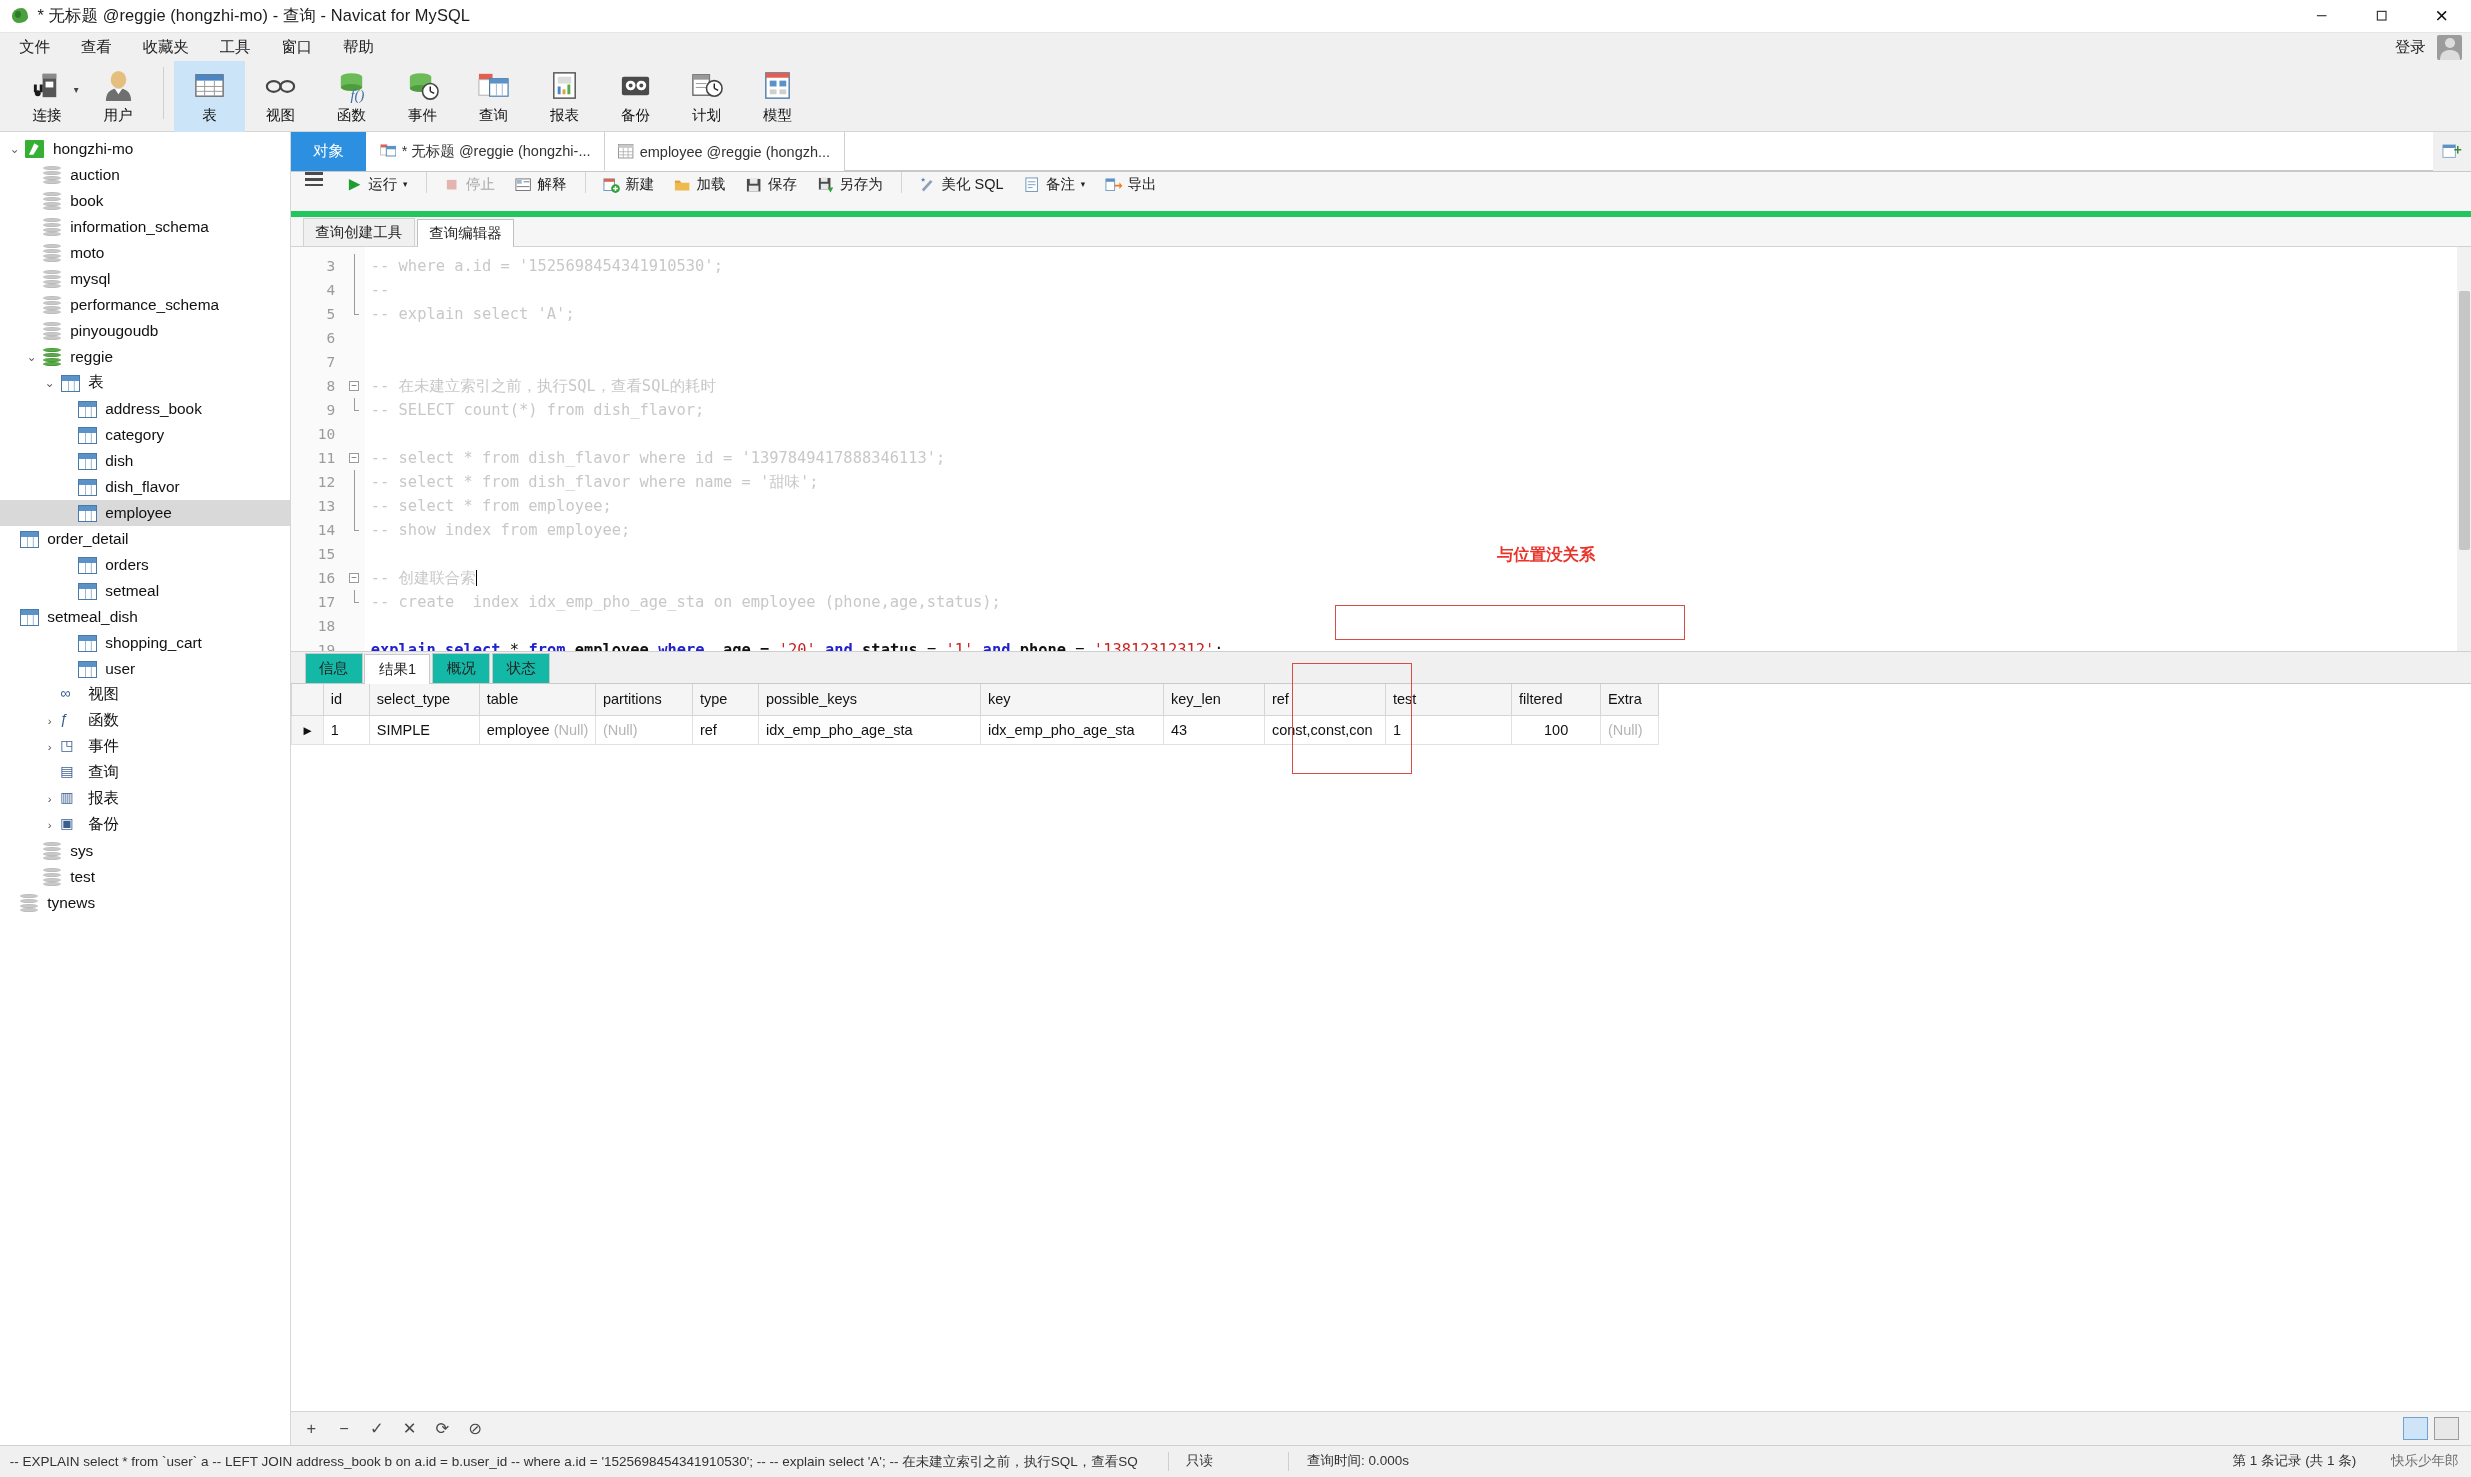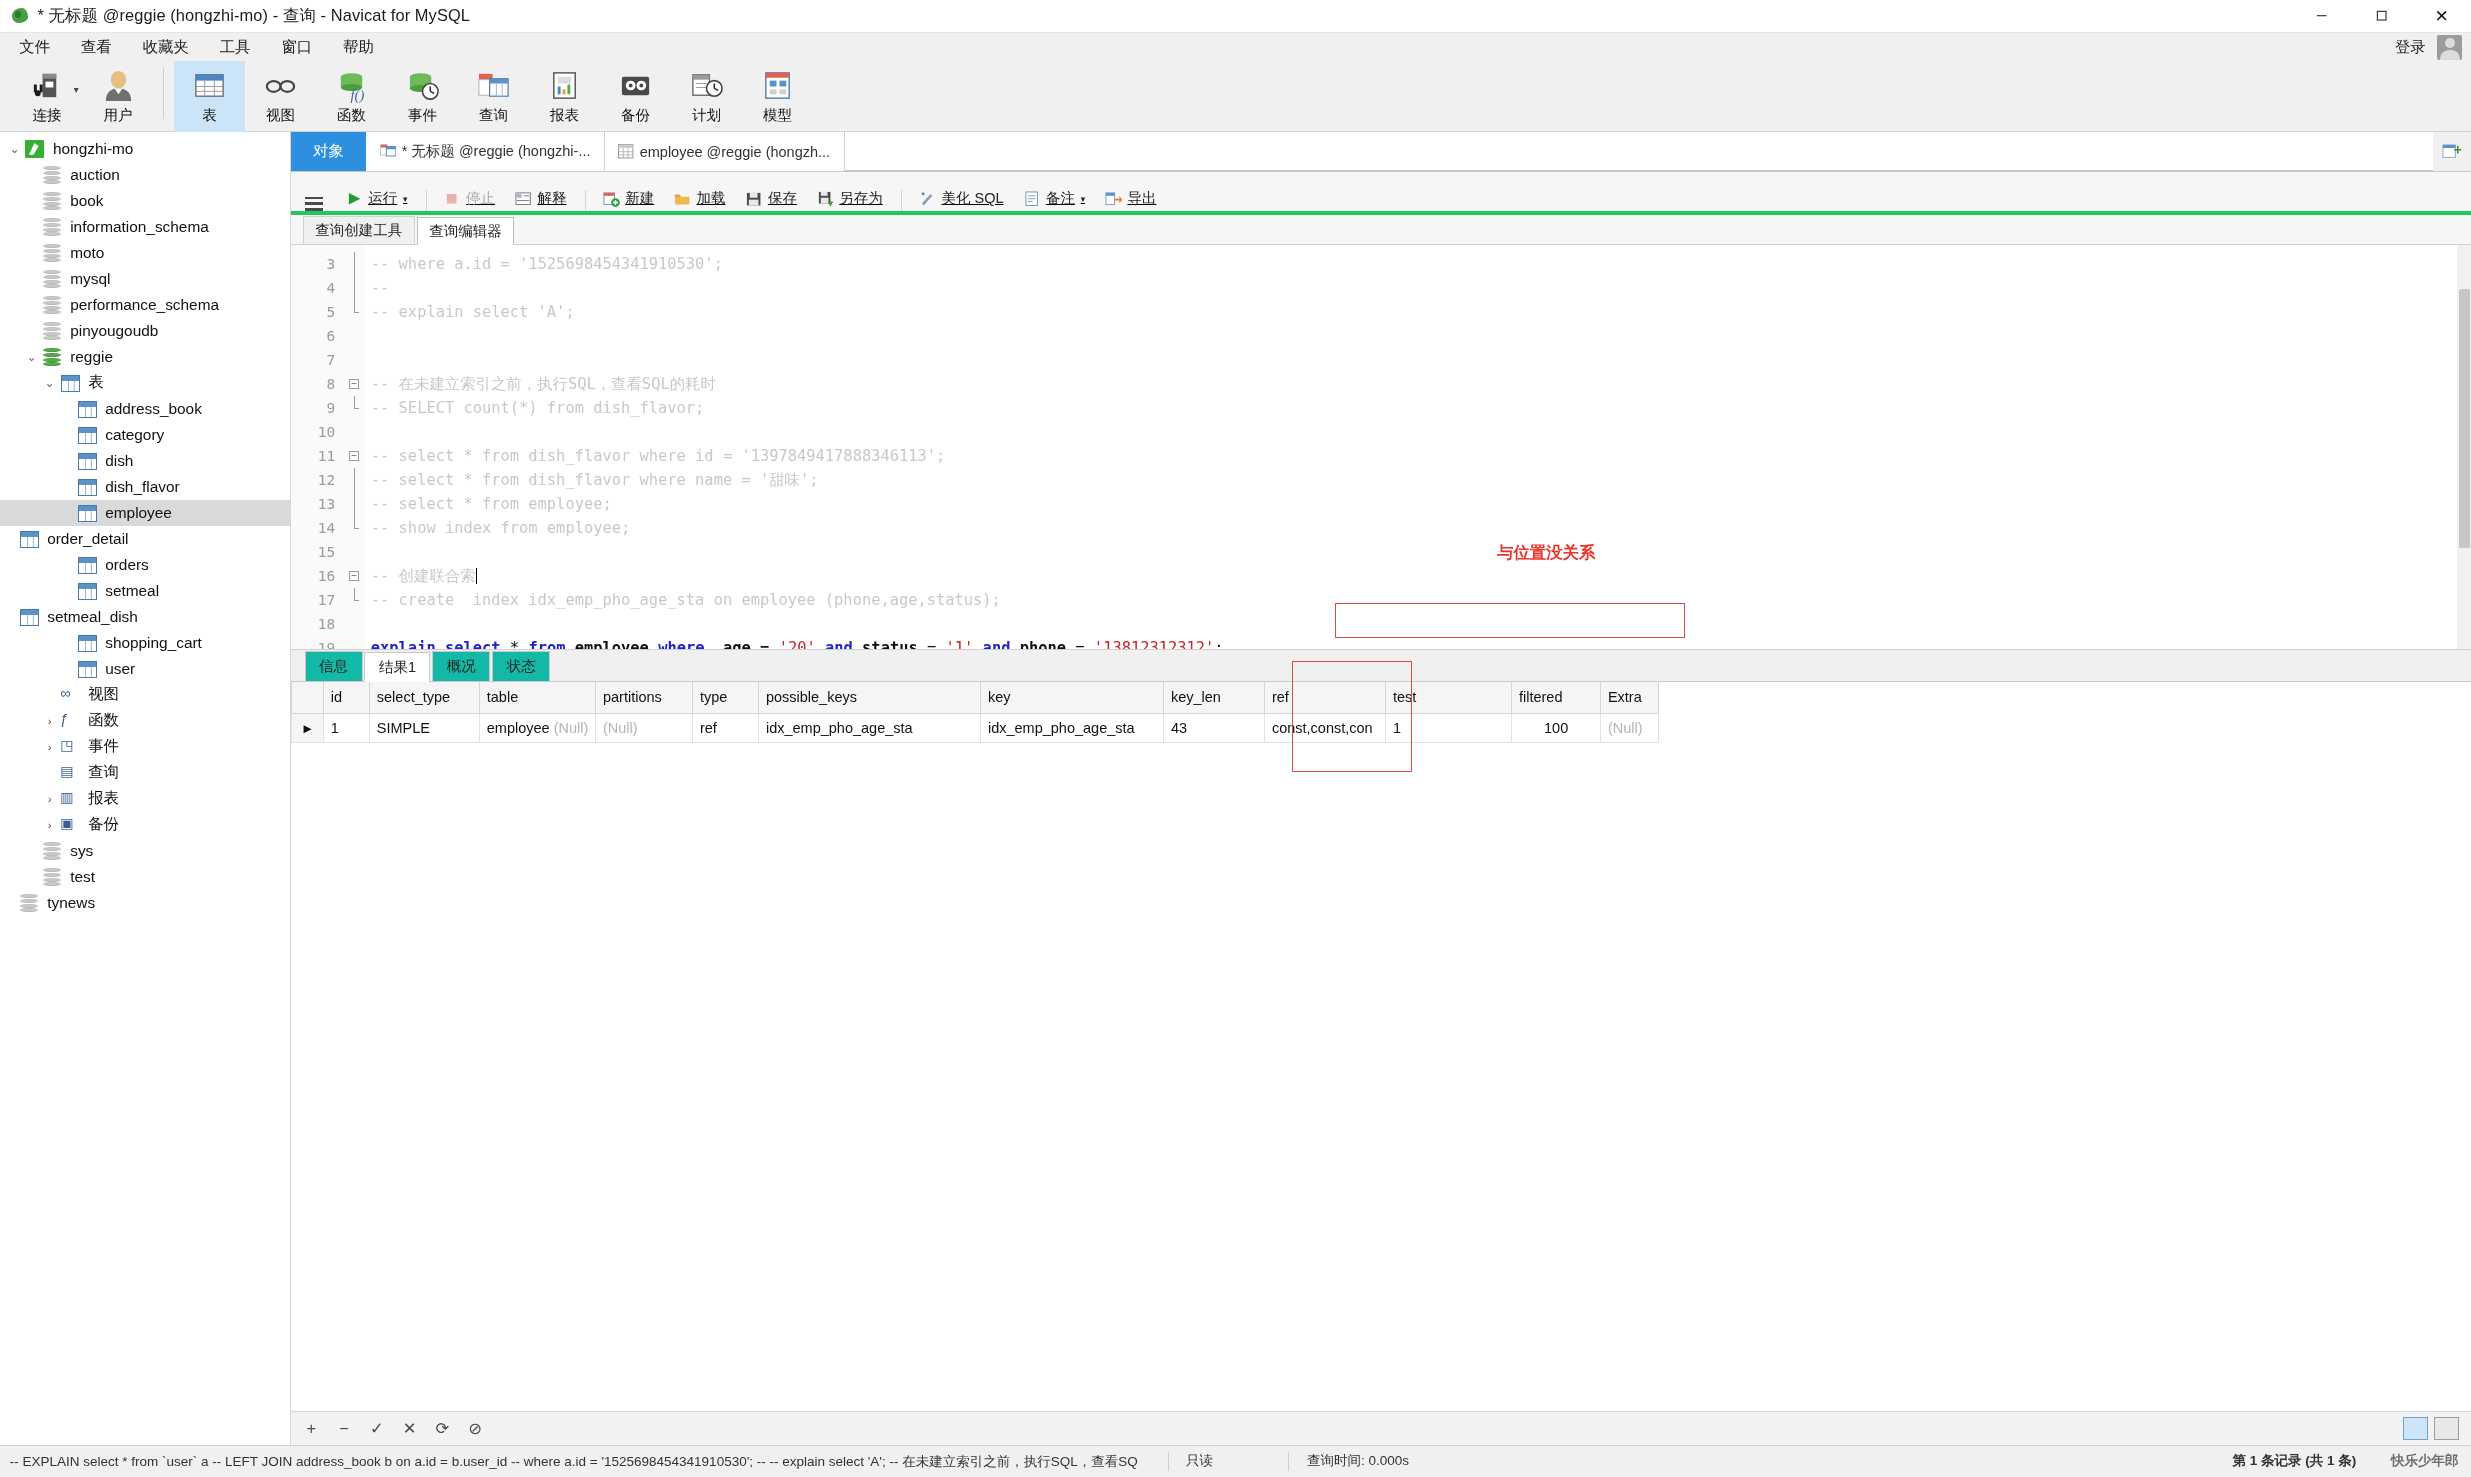--- a/index.html
+++ b/index.html
@@ -80,22 +80,22 @@
   .obj-tab{width:75px;background:#2d8fe0;color:#fff;font-size:15.4px;display:flex;
            align-items:center;justify-content:center;}
   .doctab{display:flex;align-items:center;padding:0 13.5px;font-size:14.5px;color:#333;
           background:#ffffff;border-right:1px solid #d0d0d0;max-width:290px;white-space:nowrap;}
   .doctab.active{background:#ffffff;border-bottom:1px solid #fff;}
   .doctab.inactive{background:#ffffff;}
   .doctab .ti{margin-right:5.8px;display:flex;}
   .tabfill{flex:1 1 auto;background:#ffffff;border-bottom:1px solid #c8c8c8;}
   .tabplus{width:39px;display:flex;align-items:center;justify-content:center;background:#f0f0f0;}
 
-  .qtoolbar{height:39px;flex:0 0 39px;background:#f6f6f6;display:flex;align-items:flex-end;
-            padding-left:9.7px;border-bottom:4px solid #22c55e;text-decoration:underline;}
+  .qtoolbar{height:39px;flex:0 0 39px;background:#f6f6f6;display:flex;align-items:flex-start;
+            padding-left:9.7px;border-bottom:6px solid #22c55e;}
   .qbtn{display:flex;align-items:center;font-size:14.5px;color:#222;padding:2.9px 8.7px;margin-right:1.9px;white-space:nowrap;}
   .qbtn.dis{color:#a8a8a8;}
   .qsep{width:1px;height:21px;background:#d4d4d4;margin:0 7.7px;}
   .hamb{display:flex;flex-direction:column;gap:2.9px;margin:0 13.5px 0 3.9px;}
   .hamb i{width:18.3px;height:2.9px;background:#4a4a4a;display:block;}
 
   .subtabs{height:29px;flex:0 0 29px;background:#f6f6f6;display:flex;align-items:flex-end;
            padding-left:11.6px;border-bottom:1px solid #d2d2d2;}
   .subtab{font-size:14.5px;color:#222;padding:3.9px 11.6px;background:#f0f0f0;border:1px solid #d2d2d2;
           border-bottom:none;margin-right:1.9px;}
@@ -149,21 +149,21 @@
   .gfbtn{font-size:16.4px;color:#4a4a4a;width:17.4px;text-align:center;}
   .gfright{margin-left:auto;display:flex;gap:5.8px;padding-right:13.5px;}
   .gfico{width:23px;height:21px;border:1px solid #9c9c9c;background:#e8e8e8;position:relative;}
   .gfico.sel{background:#cfe4f7;border-color:#6fa3cf;}
 
   
   .statusbar{height:31px;flex:0 0 31px;background:#f0f0f0;border-top:1px solid #d0d0d0;
              display:flex;align-items:center;font-size:13.5px;color:#333;padding-left:9.7px;}
   .sb-sql{white-space:nowrap;overflow:hidden;max-width:1284px;}
   .sb-seg{border-left:1px solid #cfcfcf;padding:0 17.4px;height:19.3px;display:flex;align-items:center;white-space:nowrap;}
-  .sb-right{margin-left:auto;display:flex;align-items:center;font-weight:bold;}
+  .sb-right{margin-left:auto;display:flex;align-items:center;}
   .wm{color:#6f6f6f;}
 </style>
 </head>
 <body>
 
 <div class="app">
 
   <div class="titlebar">
     <div class="ticon">
         <div class="leaf"></div>

